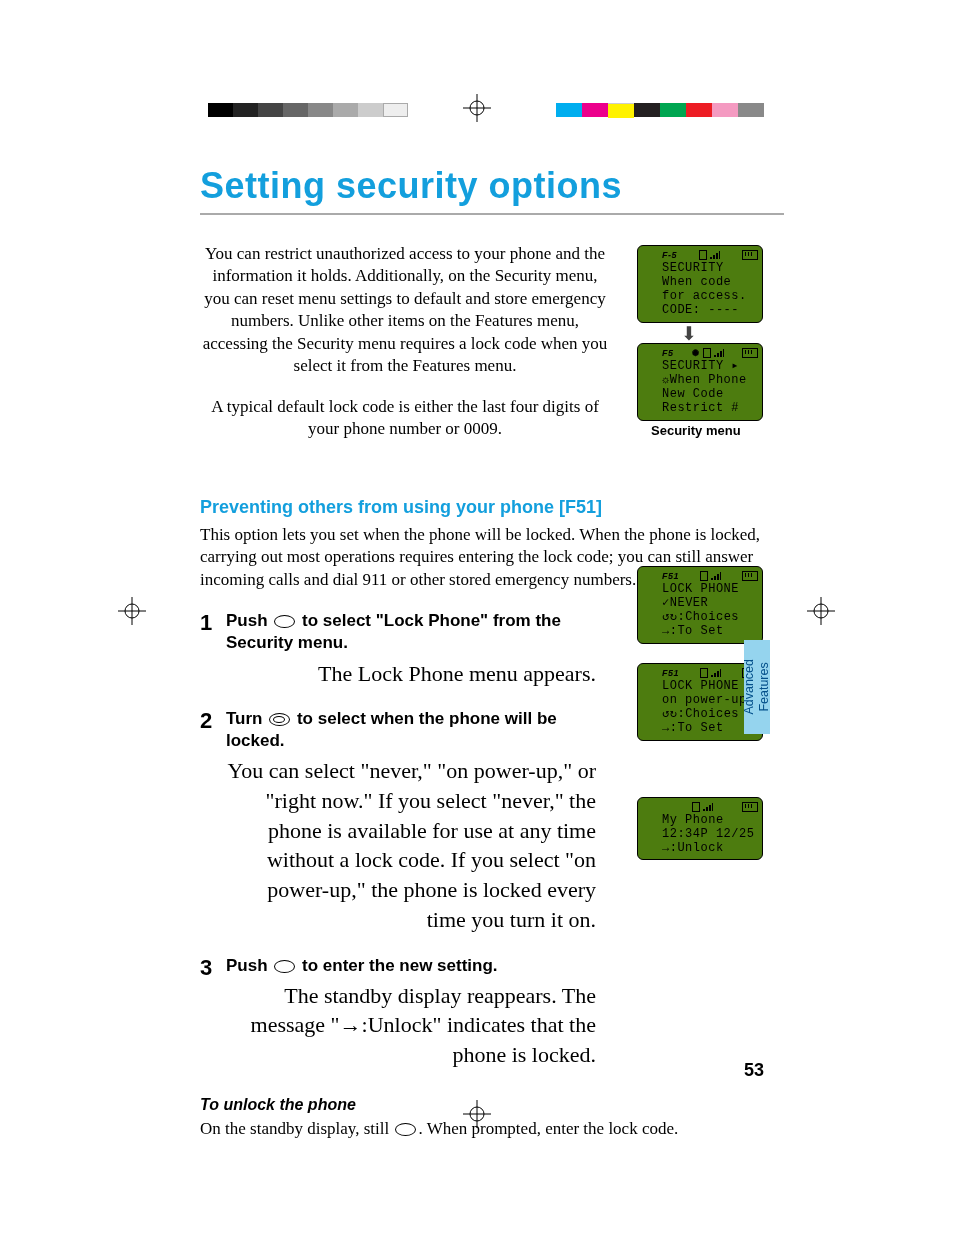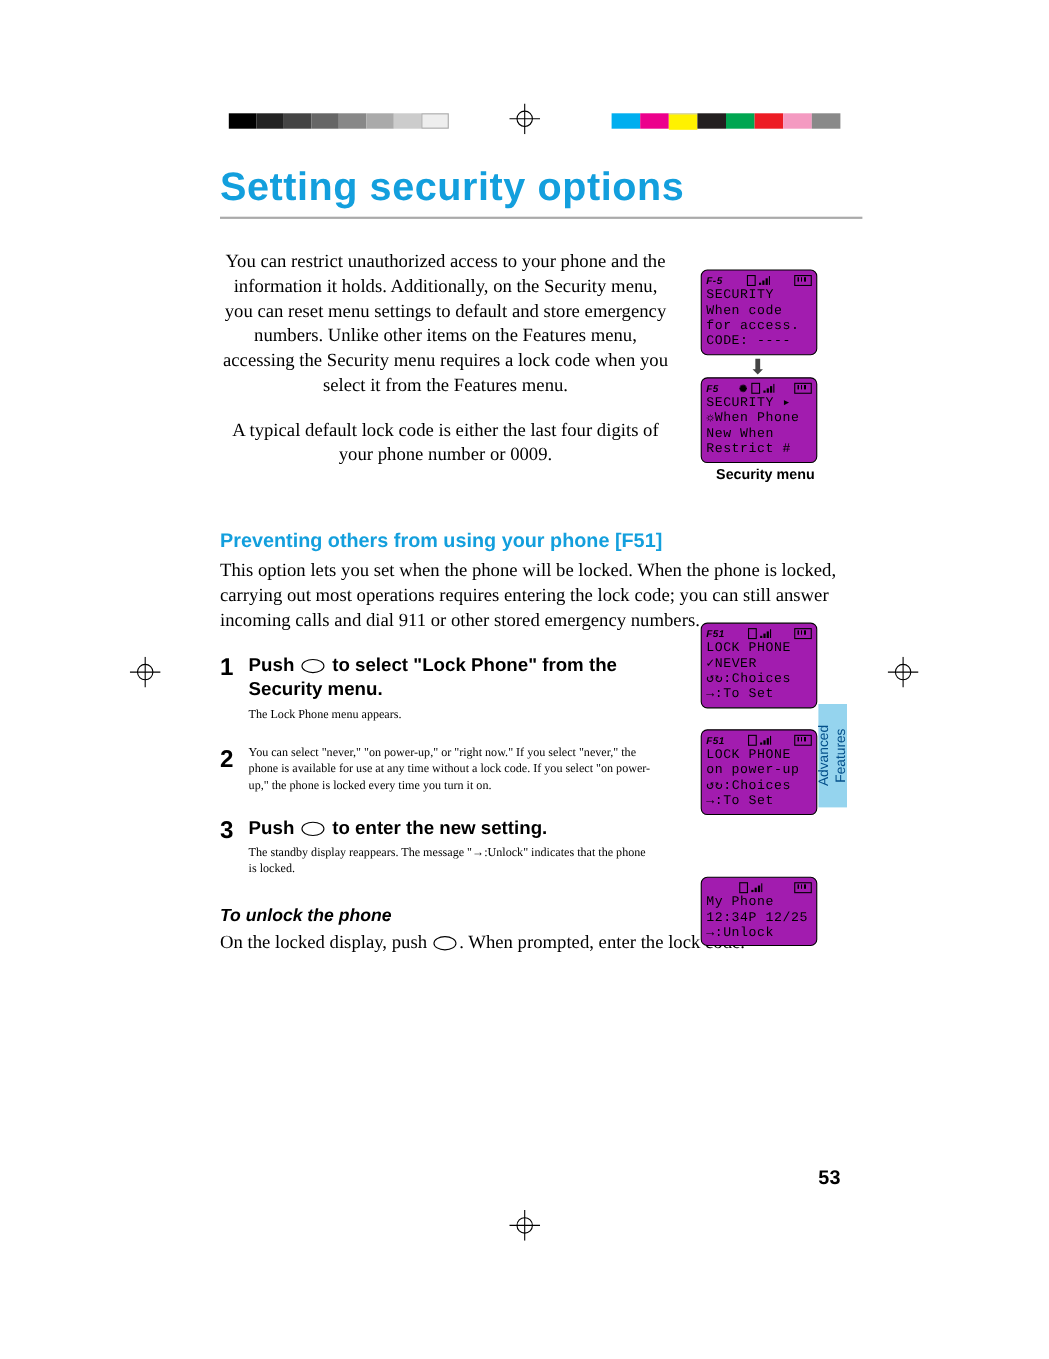--- a/index.html
+++ b/index.html
@@ -14,39 +14,39 @@
   .color-chips span{display:block;width:26px;height:14px;}
   .cc1{background:#00aeef}.cc2{background:#ec008c}.cc3{background:#fff200;border-top:1px solid #ccc;}
   .cc4{background:#231f20}.cc5{background:#00a651}.cc6{background:#ed1c24}.cc7{background:#f49ac1}.cc8{background:#898989}
   .crosshair{position:absolute;width:28px;height:28px;}
   .crosshair svg{width:100%;height:100%}
   .ch-top{left:463px;top:94px;}
   .ch-bot{left:463px;top:1100px;}
   .ch-left{left:118px;top:597px;}
   .ch-right{left:807px;top:597px;}
   
-  .content{position:absolute;left:200px;top:149px;width:584px;}
+  .content{position:absolute;left:200px;top:165px;width:584px;}
   .title{font-family:Helvetica,Arial,sans-serif;font-weight:bold;font-size:36px;color:#139fdd;letter-spacing:0.5px;}
   .rule{height:2px;background:#aaa;margin-top:6px;margin-bottom:28px;}
   .intro{width:410px;font-size:17px;line-height:1.32;}
   .intro p{margin:0 0 18px 0;text-align:center;}
   .h2{font-family:Helvetica,Arial,sans-serif;font-weight:bold;font-size:18px;color:#139fdd;margin:56px 0 6px 0;}
   .lead{font-size:17px;line-height:1.35;margin:0 0 18px 0;}
   .steps{margin-left:0;}
   .step{display:flex;margin-bottom:20px;}
   .num{font-family:Helvetica,Arial,sans-serif;font-weight:bold;font-size:22px;color:#000;width:26px;flex:0 0 26px;line-height:1.0;padding-top:2px;}
   .step-body{width:370px;}
   .step-h{font-family:Helvetica,Arial,sans-serif;font-weight:bold;font-size:17px;line-height:1.3;margin:0 0 4px 0;}
-  .step-p{font-size:11px;line-height:1.35;margin:0;}
+  .step-p{font-size:22px;line-height:1.35;margin:0;text-align:right;}
   .sub-h{font-family:Helvetica,Arial,sans-serif;font-weight:bold;font-size:16px;margin:26px 0 4px 0;font-style:italic;}
   .sub-p{font-size:17px;line-height:1.35;margin:0;}
   .ellipse{display:inline-block;width:19px;height:11px;border:1.5px solid #000;border-radius:50%;vertical-align:-2px;margin:0 2px;position:relative;}
   .ellipse.double::after{content:"";position:absolute;left:3px;top:2px;width:10px;height:5px;border:1.5px solid #000;border-radius:50%;}
   
-  .phone{position:absolute;border:1.5px solid #000;border-radius:6px;padding:4px 4px 4px 4px;font-family:"Courier New",monospace;font-size:12px;line-height:1.15;width:96px;letter-spacing:0.5px;background:#a21caf;}
+  .phone{position:absolute;border:1.5px solid #000;border-radius:6px;padding:4px 4px 4px 24px;font-family:"Courier New",monospace;font-size:12px;line-height:1.15;width:96px;letter-spacing:0.5px;background:#4d7c0f;}
   .phone .status{display:flex;align-items:center;gap:3px;font-family:Helvetica,Arial,sans-serif;font-size:9px;font-style:italic;font-weight:bold;margin-bottom:2px;}
   .phone .status .id{margin-right:auto;}
   .sig{display:inline-block;width:10px;height:8px;background:
     linear-gradient(#000,#000) 0 6px/2px 2px no-repeat,
     linear-gradient(#000,#000) 3px 4px/2px 4px no-repeat,
     linear-gradient(#000,#000) 6px 2px/2px 6px no-repeat,
     linear-gradient(#000,#000) 9px 0/2px 8px no-repeat;}
   .batt{display:inline-block;width:14px;height:8px;border:1px solid #000;position:relative;}
   .batt::after{content:"";position:absolute;left:2px;top:1px;height:4px;width:8px;
     background:repeating-linear-gradient(90deg,#000 0 1.5px,transparent 1.5px 3px);}
@@ -126,38 +126,41 @@
           <p class="step-h">
             <span>Push </span><span class="ellipse"></span><span> to select "Lock Phone" from the Security menu.</span>
           </p>
           <p class="step-p">The Lock Phone menu appears.</p>
         </div>
       </div>
 
       <div class="step">
         <div class="num">2</div>
         <div class="step-body">
+          <p class="step-h">
+            <span>Turn </span><span class="ellipse double"></span><span> to select when the phone will be locked.</span>
+          </p>
           <p class="step-p">You can select "never," "on power-up," or "right now." If you select "never," the phone is available for use at any time without a lock code. If you select "on power-up," the phone is locked every time you turn it on.</p>
         </div>
       </div>
 
       <div class="step">
         <div class="num">3</div>
         <div class="step-body">
           <p class="step-h">
             <span>Push </span><span class="ellipse"></span><span> to enter the new setting.</span>
           </p>
           <p class="step-p">The standby display reappears. The message "→:Unlock" indicates that the phone is locked.</p>
         </div>
       </div>
     </div>
 
     <div class="sub-h">To unlock the phone</div>
     <p class="sub-p">
-      <span>On the locked display, push </span><span class="ellipse"></span><span>. When prompted, enter the lock code.</span>
+      <span>On the standby display, still </span><span class="ellipse"></span><span>. When prompted, enter the lock code.</span>
     </p>
   </div>
 
   <div class="phone" style="left:637px;top:245px">
     <div class="status">
         <span class="id">F-5</span>
         <span class="dicon"></span>
         <span class="sig"></span>
         <span style="margin-left:auto" class="batt"></span>
       </div>
@@ -170,21 +173,21 @@
   <div class="phone" style="left:637px;top:343px">
     <div class="status">
         <span class="id">F5</span>
         <span style="font-style:normal">✺</span>
         <span class="dicon"></span>
         <span class="sig"></span>
         <span style="margin-left:auto" class="batt"></span>
       </div>
     <div>SECURITY  ▸</div>
     <div>☼When Phone</div>
-    <div> New When</div>
+    <div> New Code</div>
     <div> Restrict #</div>
   </div>
   <div class="caption" style="left:651px;top:423px">Security menu</div>
 
   <div class="phone" style="left:637px;top:566px">
     <div class="status">
         <span class="id">F51</span>
         <span class="dicon"></span>
         <span class="sig"></span>
         <span style="margin-left:auto" class="batt"></span>

